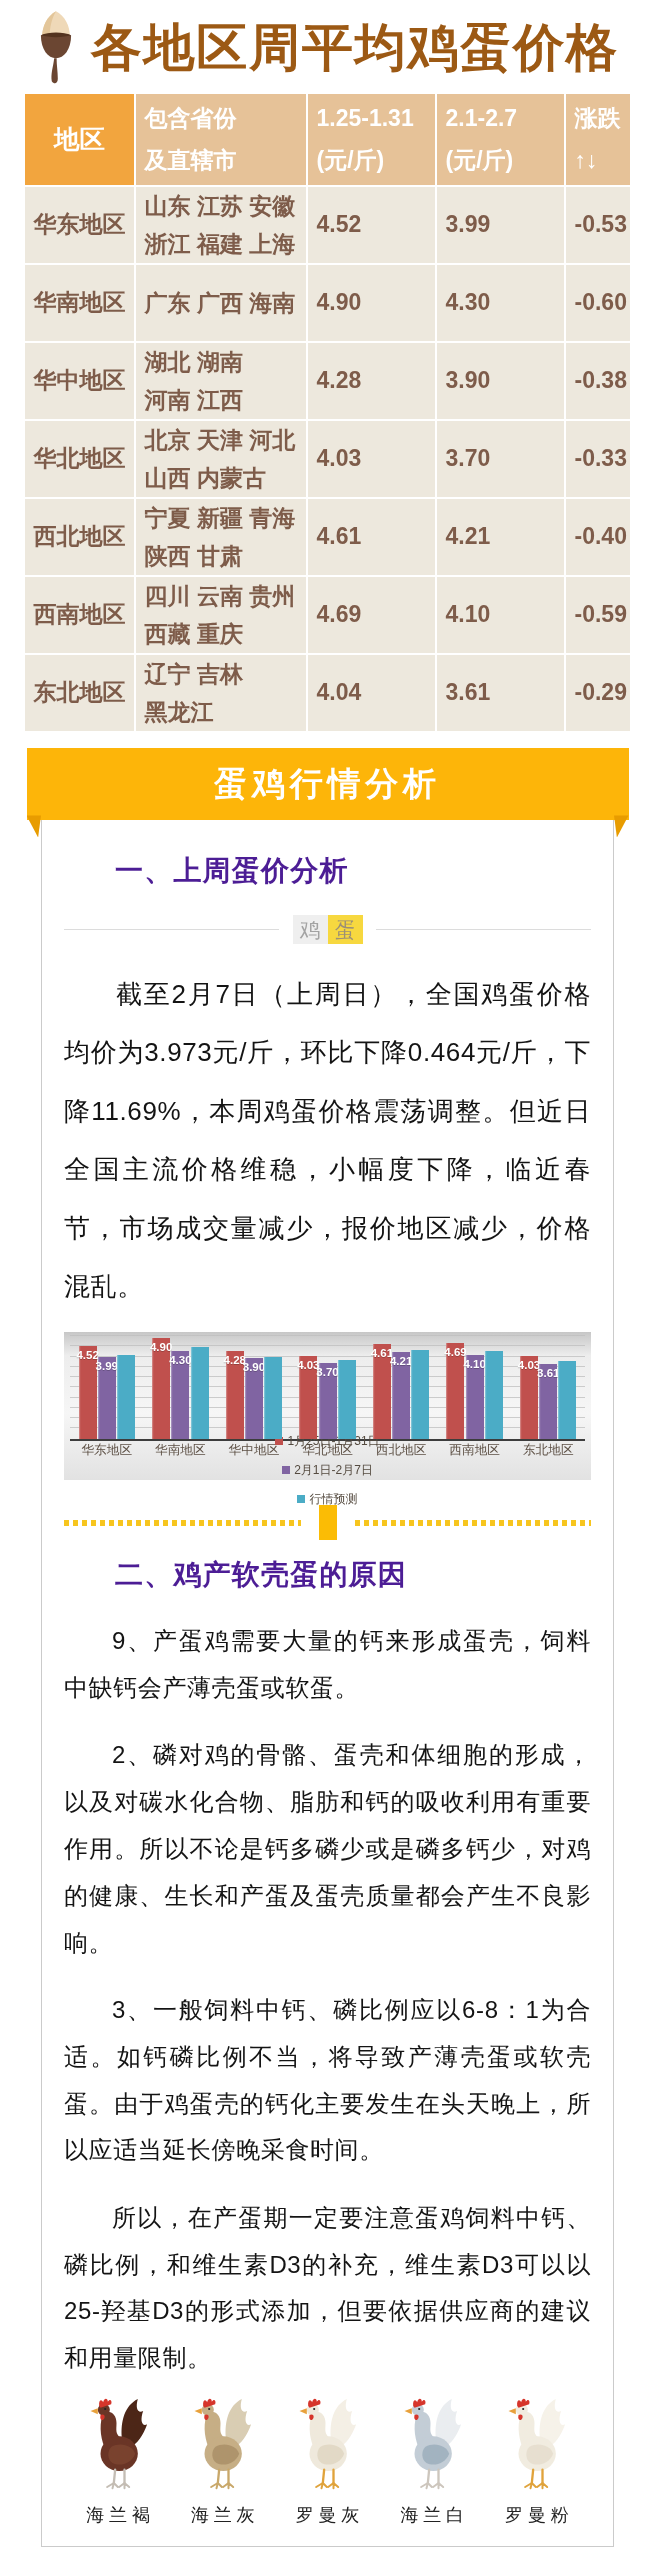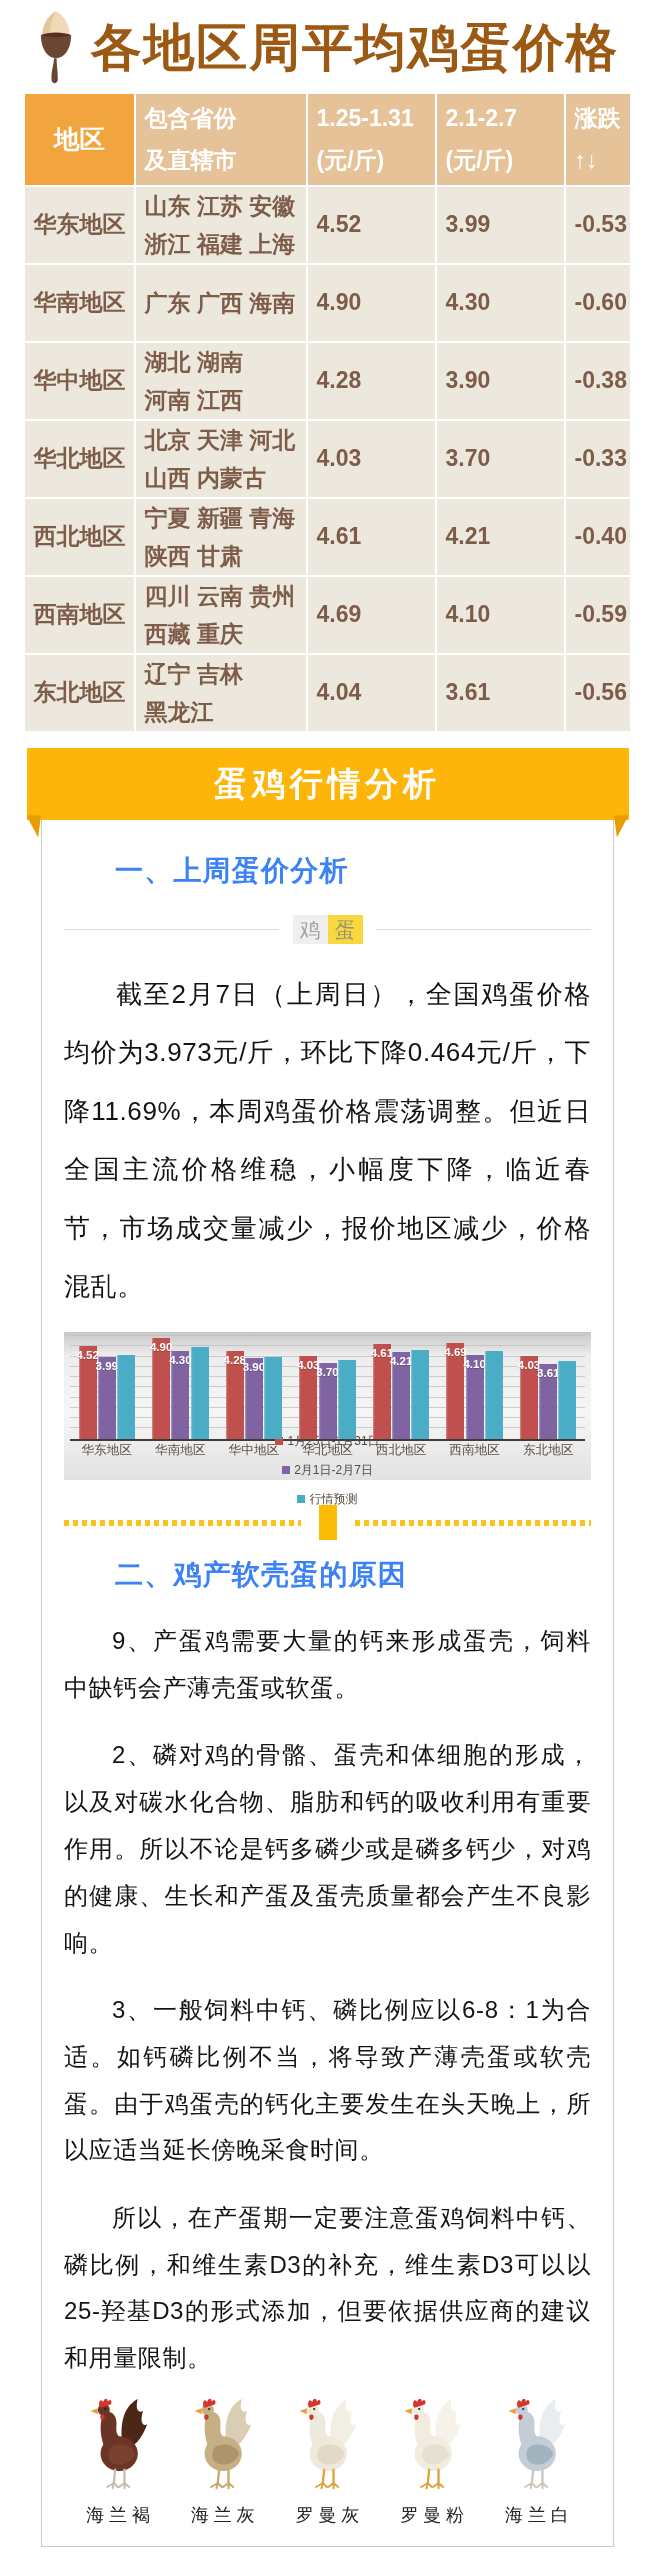--- a/index.html
+++ b/index.html
@@ -41,21 +41,21 @@
     position:relative;z-index:2;
   }
   .banner-text{color:#fff;font-size:33px;font-weight:bold;letter-spacing:4.8px;}
   .fold{position:absolute;top:67px;width:14.5px;height:22px;background:var(--fold);z-index:1;}
   .fold-l{left:0;clip-path:polygon(0 0,100% 0,80% 100%);}
   .fold-r{right:0;clip-path:polygon(0 0,100% 0,20% 100%);}
   .card{
     width:573px;margin:0 auto;height:1727px;overflow:hidden;
     border:1.2px solid var(--card-border);border-top:none;background:#fff;padding:0 22px;
   }
-  .sec-heading{font-size:28px;font-weight:bold;color:#3b82f6;padding-left:51px;letter-spacing:1.2px;}
+  .sec-heading{font-size:28px;font-weight:bold;color:#4c1d95;padding-left:51px;letter-spacing:1.2px;}
   .h1{margin-top:31.5px;}
   .h2{margin-top:16px;}
   
   .badge-divider{display:flex;align-items:center;margin-top:25.5px;height:29px;}
   .badge-divider .line{flex:1;height:1.2px;background:#DCDCDC;}
   .badge-cell{width:35px;height:29px;display:flex;align-items:center;justify-content:center;font-size:20.6px;}
   .badge-gray{background:#EFEFEF;color:#A3A3A3;margin-left:13.3px;}
   .badge-yel{background:var(--badge-yellow);color:#9B9077;margin-right:13.3px;}
   
   .para{color:#141414;text-align:justify;}
@@ -203,21 +203,21 @@
         <td class="num">-0.59</td>
       </tr>
       <tr>
         <td>东北地区</td>
         <td class="provs">
           <div>辽宁 吉林</div>
           <div>黑龙江</div>
         </td>
         <td class="num">4.04</td>
         <td class="num">3.61</td>
-        <td class="num">-0.56</td>
+        <td class="num">-0.29</td>
       </tr>
     </tbody>
 </table>
 
 <section class="banner-wrap">
   <div class="banner">
     <span class="banner-text">蛋鸡行情分析</span>
     <i class="fold fold-l"></i>
     <i class="fold fold-r"></i>
   </div>
@@ -400,47 +400,47 @@
               <path d="M24 20 L13 24 L24 29 Z" fill="#E8A13C"></path>
               <path d="M28 30 C26 38 32 40 34 34 C35 30 32 28 28 30 Z" fill="#D6352B"></path>
               <circle cx="35" cy="21" r="1.6" fill="#222"></circle>
               <path d="M50 112 L48 132 M64 112 L64 132" stroke="#E0A33C" stroke-width="3.5" fill="none" stroke-linecap="round"></path>
               <path d="M48 132 L38 138 M48 132 L54 138 M48 132 L46 140 M64 132 L56 138 M64 132 L71 138 M64 132 L64 140" stroke="#E0A33C" stroke-width="3" fill="none" stroke-linecap="round"></path>
             </svg></div>
           <div class="breed-label">罗曼灰</div>
         </div>
         <div class="breed">
           <div class="breed-img"><svg viewBox="0 0 110 150" width="91" height="100" aria-hidden="true">
+              <path d="M60 64 C58 40 64 16 84 6 C80 20 84 28 92 24 C87 38 90 48 98 44 C92 60 84 74 70 80 Z" fill="#EAEDF0"></path>
+              <path d="M33 26 C44 22 52 30 52 42 C52 52 50 58 58 64 L34 78 C27 62 26 40 33 26 Z" fill="#C3CDD6"></path>
+              <ellipse cx="56" cy="88" rx="28" ry="26" fill="#C3CDD6"></ellipse>
+              <path d="M44 78 C58 70 76 76 80 88 C75 102 58 108 46 102 C38 97 38 84 44 78 Z" fill="#9FB0BE" opacity="0.9"></path>
+              <circle cx="33" cy="22" r="9" fill="#C3CDD6"></circle>
+              <path d="M26 16 C25 7 30 6 32 11 C33 4 39 4 39 10 C42 5 46 8 44 14 L28 19 Z" fill="#D6352B"></path>
+              <path d="M24 20 L13 24 L24 29 Z" fill="#E8A13C"></path>
+              <path d="M28 30 C26 38 32 40 34 34 C35 30 32 28 28 30 Z" fill="#D6352B"></path>
+              <circle cx="35" cy="21" r="1.6" fill="#222"></circle>
+              <path d="M50 112 L48 132 M64 112 L64 132" stroke="#CDC6BD" stroke-width="3.5" fill="none" stroke-linecap="round"></path>
+              <path d="M48 132 L38 138 M48 132 L54 138 M48 132 L46 140 M64 132 L56 138 M64 132 L71 138 M64 132 L64 140" stroke="#CDC6BD" stroke-width="3" fill="none" stroke-linecap="round"></path>
+            </svg></div>
+          <div class="breed-label">海兰白</div>
+        </div>
+        <div class="breed">
+          <div class="breed-img"><svg viewBox="0 0 110 150" width="91" height="100" aria-hidden="true">
               <path d="M60 64 C58 40 64 16 84 6 C80 20 84 28 92 24 C87 38 90 48 98 44 C92 60 84 74 70 80 Z" fill="#F6F2E9"></path>
               <path d="M33 26 C44 22 52 30 52 42 C52 52 50 58 58 64 L34 78 C27 62 26 40 33 26 Z" fill="#F1ECE0"></path>
               <ellipse cx="56" cy="88" rx="28" ry="26" fill="#F1ECE0"></ellipse>
               <path d="M44 78 C58 70 76 76 80 88 C75 102 58 108 46 102 C38 97 38 84 44 78 Z" fill="#E5DECE" opacity="0.9"></path>
               <circle cx="33" cy="22" r="9" fill="#F1ECE0"></circle>
               <path d="M26 16 C25 7 30 6 32 11 C33 4 39 4 39 10 C42 5 46 8 44 14 L28 19 Z" fill="#D6352B"></path>
               <path d="M24 20 L13 24 L24 29 Z" fill="#E8A13C"></path>
               <path d="M28 30 C26 38 32 40 34 34 C35 30 32 28 28 30 Z" fill="#D6352B"></path>
               <circle cx="35" cy="21" r="1.6" fill="#222"></circle>
               <path d="M50 112 L48 132 M64 112 L64 132" stroke="#E0A33C" stroke-width="3.5" fill="none" stroke-linecap="round"></path>
               <path d="M48 132 L38 138 M48 132 L54 138 M48 132 L46 140 M64 132 L56 138 M64 132 L71 138 M64 132 L64 140" stroke="#E0A33C" stroke-width="3" fill="none" stroke-linecap="round"></path>
             </svg></div>
           <div class="breed-label">罗曼粉</div>
         </div>
-        <div class="breed">
-          <div class="breed-img"><svg viewBox="0 0 110 150" width="91" height="100" aria-hidden="true">
-              <path d="M60 64 C58 40 64 16 84 6 C80 20 84 28 92 24 C87 38 90 48 98 44 C92 60 84 74 70 80 Z" fill="#EAEDF0"></path>
-              <path d="M33 26 C44 22 52 30 52 42 C52 52 50 58 58 64 L34 78 C27 62 26 40 33 26 Z" fill="#C3CDD6"></path>
-              <ellipse cx="56" cy="88" rx="28" ry="26" fill="#C3CDD6"></ellipse>
-              <path d="M44 78 C58 70 76 76 80 88 C75 102 58 108 46 102 C38 97 38 84 44 78 Z" fill="#9FB0BE" opacity="0.9"></path>
-              <circle cx="33" cy="22" r="9" fill="#C3CDD6"></circle>
-              <path d="M26 16 C25 7 30 6 32 11 C33 4 39 4 39 10 C42 5 46 8 44 14 L28 19 Z" fill="#D6352B"></path>
-              <path d="M24 20 L13 24 L24 29 Z" fill="#E8A13C"></path>
-              <path d="M28 30 C26 38 32 40 34 34 C35 30 32 28 28 30 Z" fill="#D6352B"></path>
-              <circle cx="35" cy="21" r="1.6" fill="#222"></circle>
-              <path d="M50 112 L48 132 M64 112 L64 132" stroke="#CDC6BD" stroke-width="3.5" fill="none" stroke-linecap="round"></path>
-              <path d="M48 132 L38 138 M48 132 L54 138 M48 132 L46 140 M64 132 L56 138 M64 132 L71 138 M64 132 L64 140" stroke="#CDC6BD" stroke-width="3" fill="none" stroke-linecap="round"></path>
-            </svg></div>
-          <div class="breed-label">海兰白</div>
-        </div>
       </div>
 
   </div>
 </section>
 
 
 </body></html>

